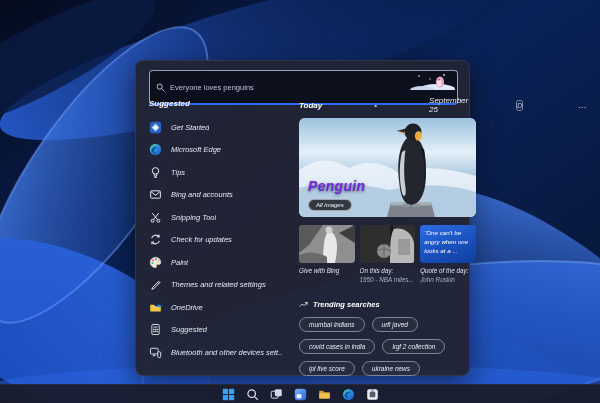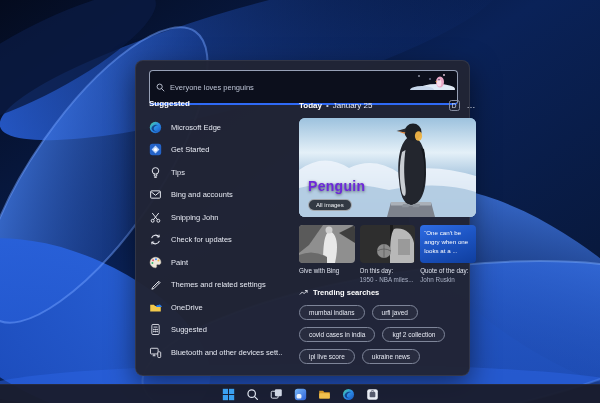--- a/index.html
+++ b/index.html
@@ -21,32 +21,32 @@
   .searchbox {
     position:absolute; left:13px; top:9px; width:309px; height:22px;
     background:#0c0f1c;
     border:1px solid #97a0b6; border-bottom:2px solid #2f6af5;
     border-radius:4px;
     display:flex; align-items:center; padding:16px 6px; overflow:hidden;
   }
   .searchbox .q { font-size:7.5px; color:#bcc3d4; margin-left:5px; white-space:nowrap; }
   .search-art { position:absolute; right:2px; top:1px; width:58px; height:18px; }
 
-  .cols { position:absolute; left:13px; top:38px; right:13px; bottom:10px; }
+  .cols { position:absolute; left:13px; top:38px; right:13px; bottom:10px;font-style:italic; }
 
   
   .left { position:absolute; left:0; top:0; width:133px; }
   .sg-title { font-size:8px; font-weight:bold; color:#ffffff; margin-bottom:8px; }
   .sg-item { display:flex; align-items:center; gap:9px; height:22.5px; cursor:default; }
   .sg-item svg { flex:none; }
   .sg-label { font-size:7.5px; color:#e6e9f2; white-space:nowrap; overflow:hidden; }
 
   
   .right { position:absolute; left:150px; top:0; width:177px; }
-  .today-row { display:flex; align-items:center; height:12px; }
+  .today-row { display:flex; align-items:center; height:12px;gap:48px; }
   .today-title { font-size:8px; font-weight:bold; color:#ffffff; }
   .today-sep { font-size:8px; color:#c9cfdd; margin:0 4px; }
   .today-date { font-size:8px; color:#e6e9f2; }
   .d-badge {
     margin-left:auto; width:11px; height:11px; border:1px solid #868da2; border-radius:2.5px;
     color:#d7dbe7; font-size:6.5px; display:flex; align-items:center; justify-content:center;
   }
   .more-btn { color:#d7dbe7; font-size:9px; margin-left:7px; letter-spacing:0.5px; line-height:6px; }
 
   .hero { position:relative; margin-top:7px; width:177px; height:99px; border-radius:6px; overflow:hidden; background:#9dc2de; }
@@ -63,21 +63,21 @@
   .cards { display:flex; gap:5px; margin-top:8px; }
   .card { width:55.6px; }
   .card-img { height:38px; border-radius:4px; overflow:hidden; position:relative; }
   .quote-img {
     background:linear-gradient(160deg,#2f6de4 0%,#1d55c4 45%,#0f3e9e 100%);
     padding:4px 4px; color:#ffffff; font-size:6.2px; line-height:1.45;
   }
   .card-cap { font-size:6.3px; color:#dfe3ee; margin-top:4px; line-height:1.4; white-space:nowrap; overflow:hidden; }
   .card-sub { font-size:6.3px; color:#a9b0c4; line-height:1.4; white-space:nowrap; overflow:hidden; }
 
-  .trending { margin-top:3px; }
+  .trending { margin-top:15px; }
   .tr-head { display:flex; align-items:center; gap:5px; }
   .tr-title { font-size:7.5px; font-weight:bold; color:#ffffff; }
   .chips { display:flex; flex-wrap:wrap; gap:7px 7px; margin-top:8px; width:180px; }
   .chip {
     height:15px; display:inline-flex; align-items:center; padding:0 9px;
     border:1px solid #7e8599; border-radius:8px; background:rgba(255,255,255,0.035);
     font-size:6.5px; color:#e8ebf4; white-space:nowrap;
   }
 
   
@@ -149,43 +149,43 @@
       </svg>
     </div>
 
     <div class="cols">
 
       <div class="left">
         <div class="sg-title">Suggested</div>
 
         <div class="sg-item">
           <svg width="13" height="13" viewBox="0 0 16 16">
+            <rect x="1" y="1" width="14" height="14" rx="3.2" fill="#2463c8"></rect>
+            <path d="M8 3.2 L12.8 8 L8 12.8 L3.2 8 Z" fill="#cfe2ff" opacity="0.9"></path>
+            <circle cx="8" cy="8" r="2" fill="#ffffff"></circle>
+          </svg>
+          <span class="sg-label">Get Started</span>
+        </div>
+
+        <div class="sg-item">
+          <svg width="13" height="13" viewBox="0 0 16 16">
             <defs>
                 <linearGradient id="eg" x1="0" y1="0" x2="1" y2="1">
               <stop offset="0" stop-color="#49d49d"></stop>
                   <stop offset="0.5" stop-color="#2b8de9"></stop>
                   <stop offset="1" stop-color="#1a52b8"></stop>
             </linearGradient>
               </defs>
             <circle cx="8" cy="8" r="7" fill="url(#eg)"></circle>
             <path d="M3 9 C4 5 8 3.6 11.5 5.2 C9 5 5.8 6.6 5.8 9.4 C5.8 11.4 7.6 12.6 9.8 12.2 C6.8 13.8 3.4 12.2 3 9 Z" fill="#0e3a86" opacity="0.85"></path>
           </svg>
           <span class="sg-label">Microsoft Edge</span>
         </div>
 
         <div class="sg-item">
-          <svg width="13" height="13" viewBox="0 0 16 16">
-            <rect x="1" y="1" width="14" height="14" rx="3.2" fill="#2463c8"></rect>
-            <path d="M8 3.2 L12.8 8 L8 12.8 L3.2 8 Z" fill="#cfe2ff" opacity="0.9"></path>
-            <circle cx="8" cy="8" r="2" fill="#ffffff"></circle>
-          </svg>
-          <span class="sg-label">Get Started</span>
-        </div>
-
-        <div class="sg-item">
           <svg width="13" height="13" viewBox="0 0 16 16" fill="none" stroke="#e8eaf2" stroke-width="1.2">
             <circle cx="8" cy="6" r="4"></circle>
             <path d="M6.5 10 L6.5 12.5 L9.5 12.5 L9.5 10"></path>
             <line x1="6.5" y1="14" x2="9.5" y2="14"></line>
           </svg>
           <span class="sg-label">Tips</span>
         </div>
 
         <div class="sg-item">
           <svg width="13" height="13" viewBox="0 0 16 16" fill="none" stroke="#e8eaf2" stroke-width="1.2">
@@ -195,21 +195,21 @@
           <span class="sg-label">Bing and accounts</span>
         </div>
 
         <div class="sg-item">
           <svg width="13" height="13" viewBox="0 0 16 16" fill="none" stroke="#e8eaf2" stroke-width="1.2">
             <circle cx="4.5" cy="12" r="1.8"></circle>
             <circle cx="11.5" cy="12" r="1.8"></circle>
             <line x1="4" y1="2.5" x2="10.4" y2="10.6"></line>
             <line x1="12" y1="2.5" x2="5.6" y2="10.6"></line>
           </svg>
-          <span class="sg-label">Snipping John</span>
+          <span class="sg-label">Snipping Tool</span>
         </div>
 
         <div class="sg-item">
           <svg width="13" height="13" viewBox="0 0 16 16" fill="none" stroke="#e8eaf2" stroke-width="1.3">
             <path d="M3.2 6.2 A5.2 5.2 0 0 1 12.4 4.8"></path>
             <path d="M12.8 9.8 A5.2 5.2 0 0 1 3.6 11.2"></path>
             <path d="M12.4 2 L12.6 5 L9.6 4.8" stroke-width="1.1"></path>
             <path d="M3.6 14 L3.4 11 L6.4 11.2" stroke-width="1.1"></path>
           </svg>
           <span class="sg-label">Check for updates</span>
@@ -265,21 +265,21 @@
           </svg>
           <span class="sg-label">Bluetooth and other devices sett...</span>
         </div>
       </div>
 
       <div class="right">
 
         <div class="today-row">
           <span class="today-title">Today</span>
           <span class="today-sep">•</span>
-          <span class="today-date">January 25</span>
+          <span class="today-date">September 25</span>
           <span class="d-badge">D</span>
           <span class="more-btn">…</span>
         </div>
 
         <div class="hero">
           <svg width="177" height="99" viewBox="0 0 177 99" preserveAspectRatio="none">
             <defs>
               <linearGradient id="sky" x1="0" y1="0" x2="0" y2="1">
                 <stop offset="0" stop-color="#9dc2de"></stop>
                   <stop offset="0.35" stop-color="#e4f0f8"></stop>

